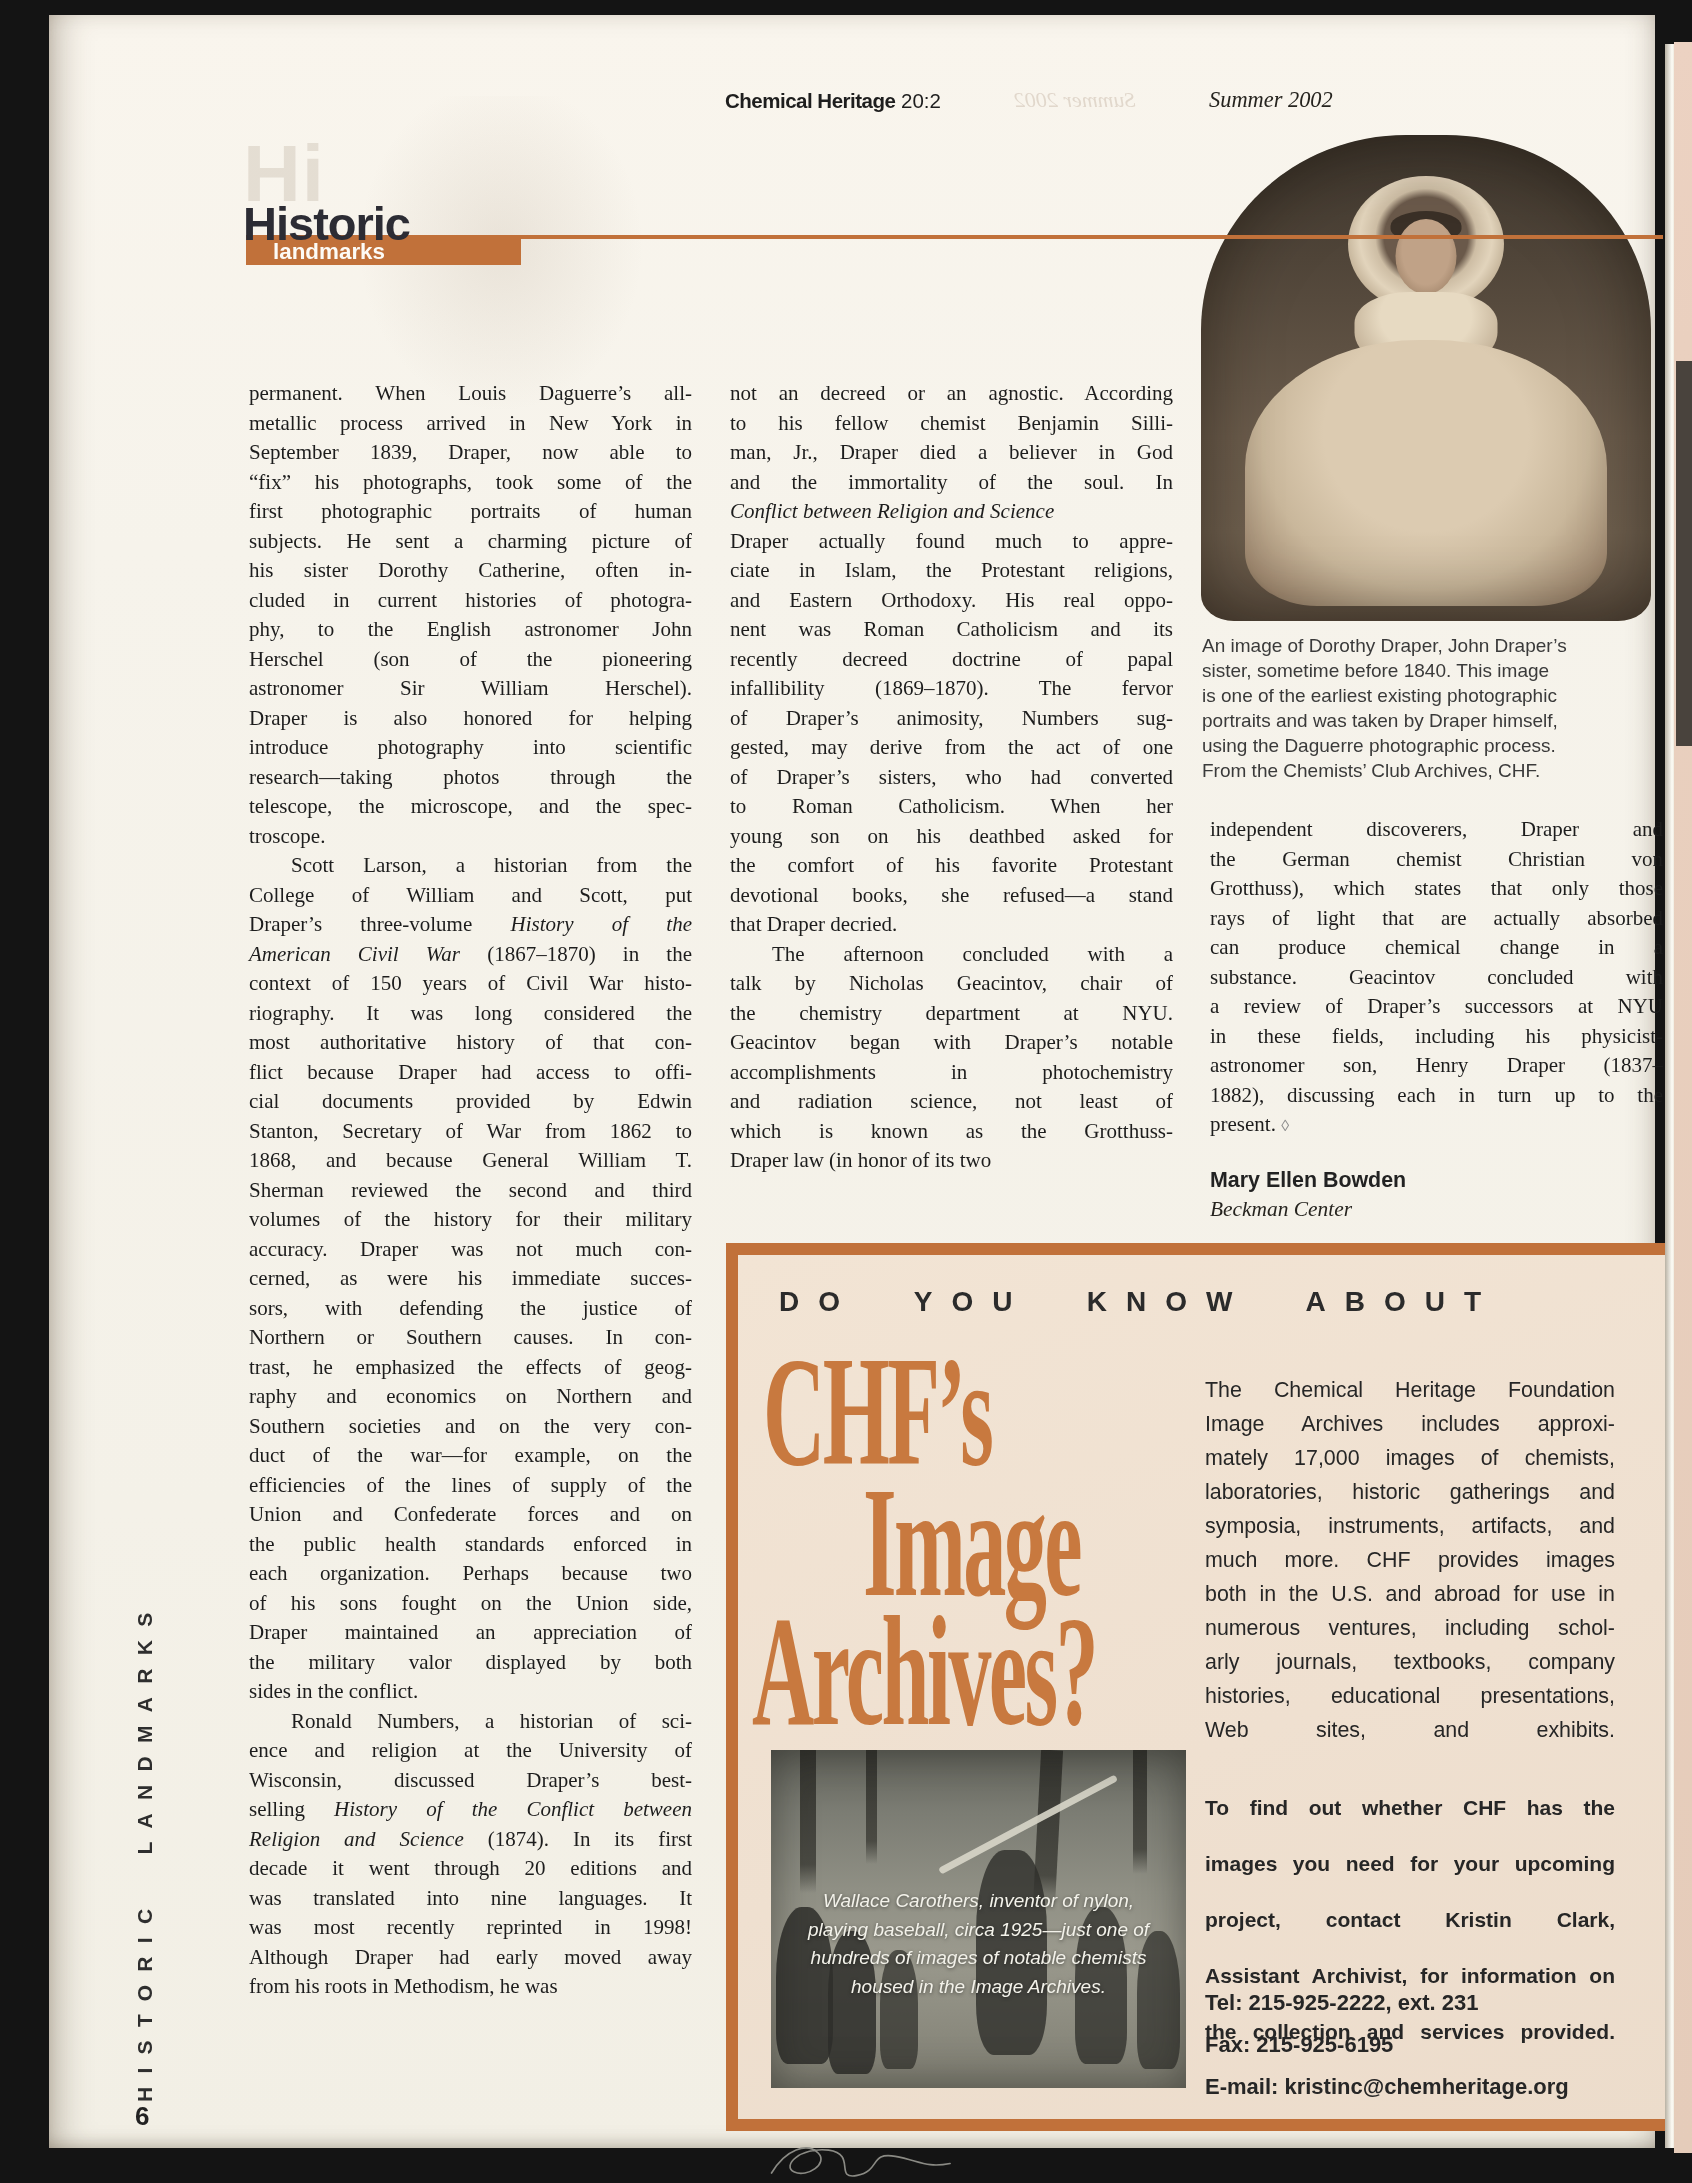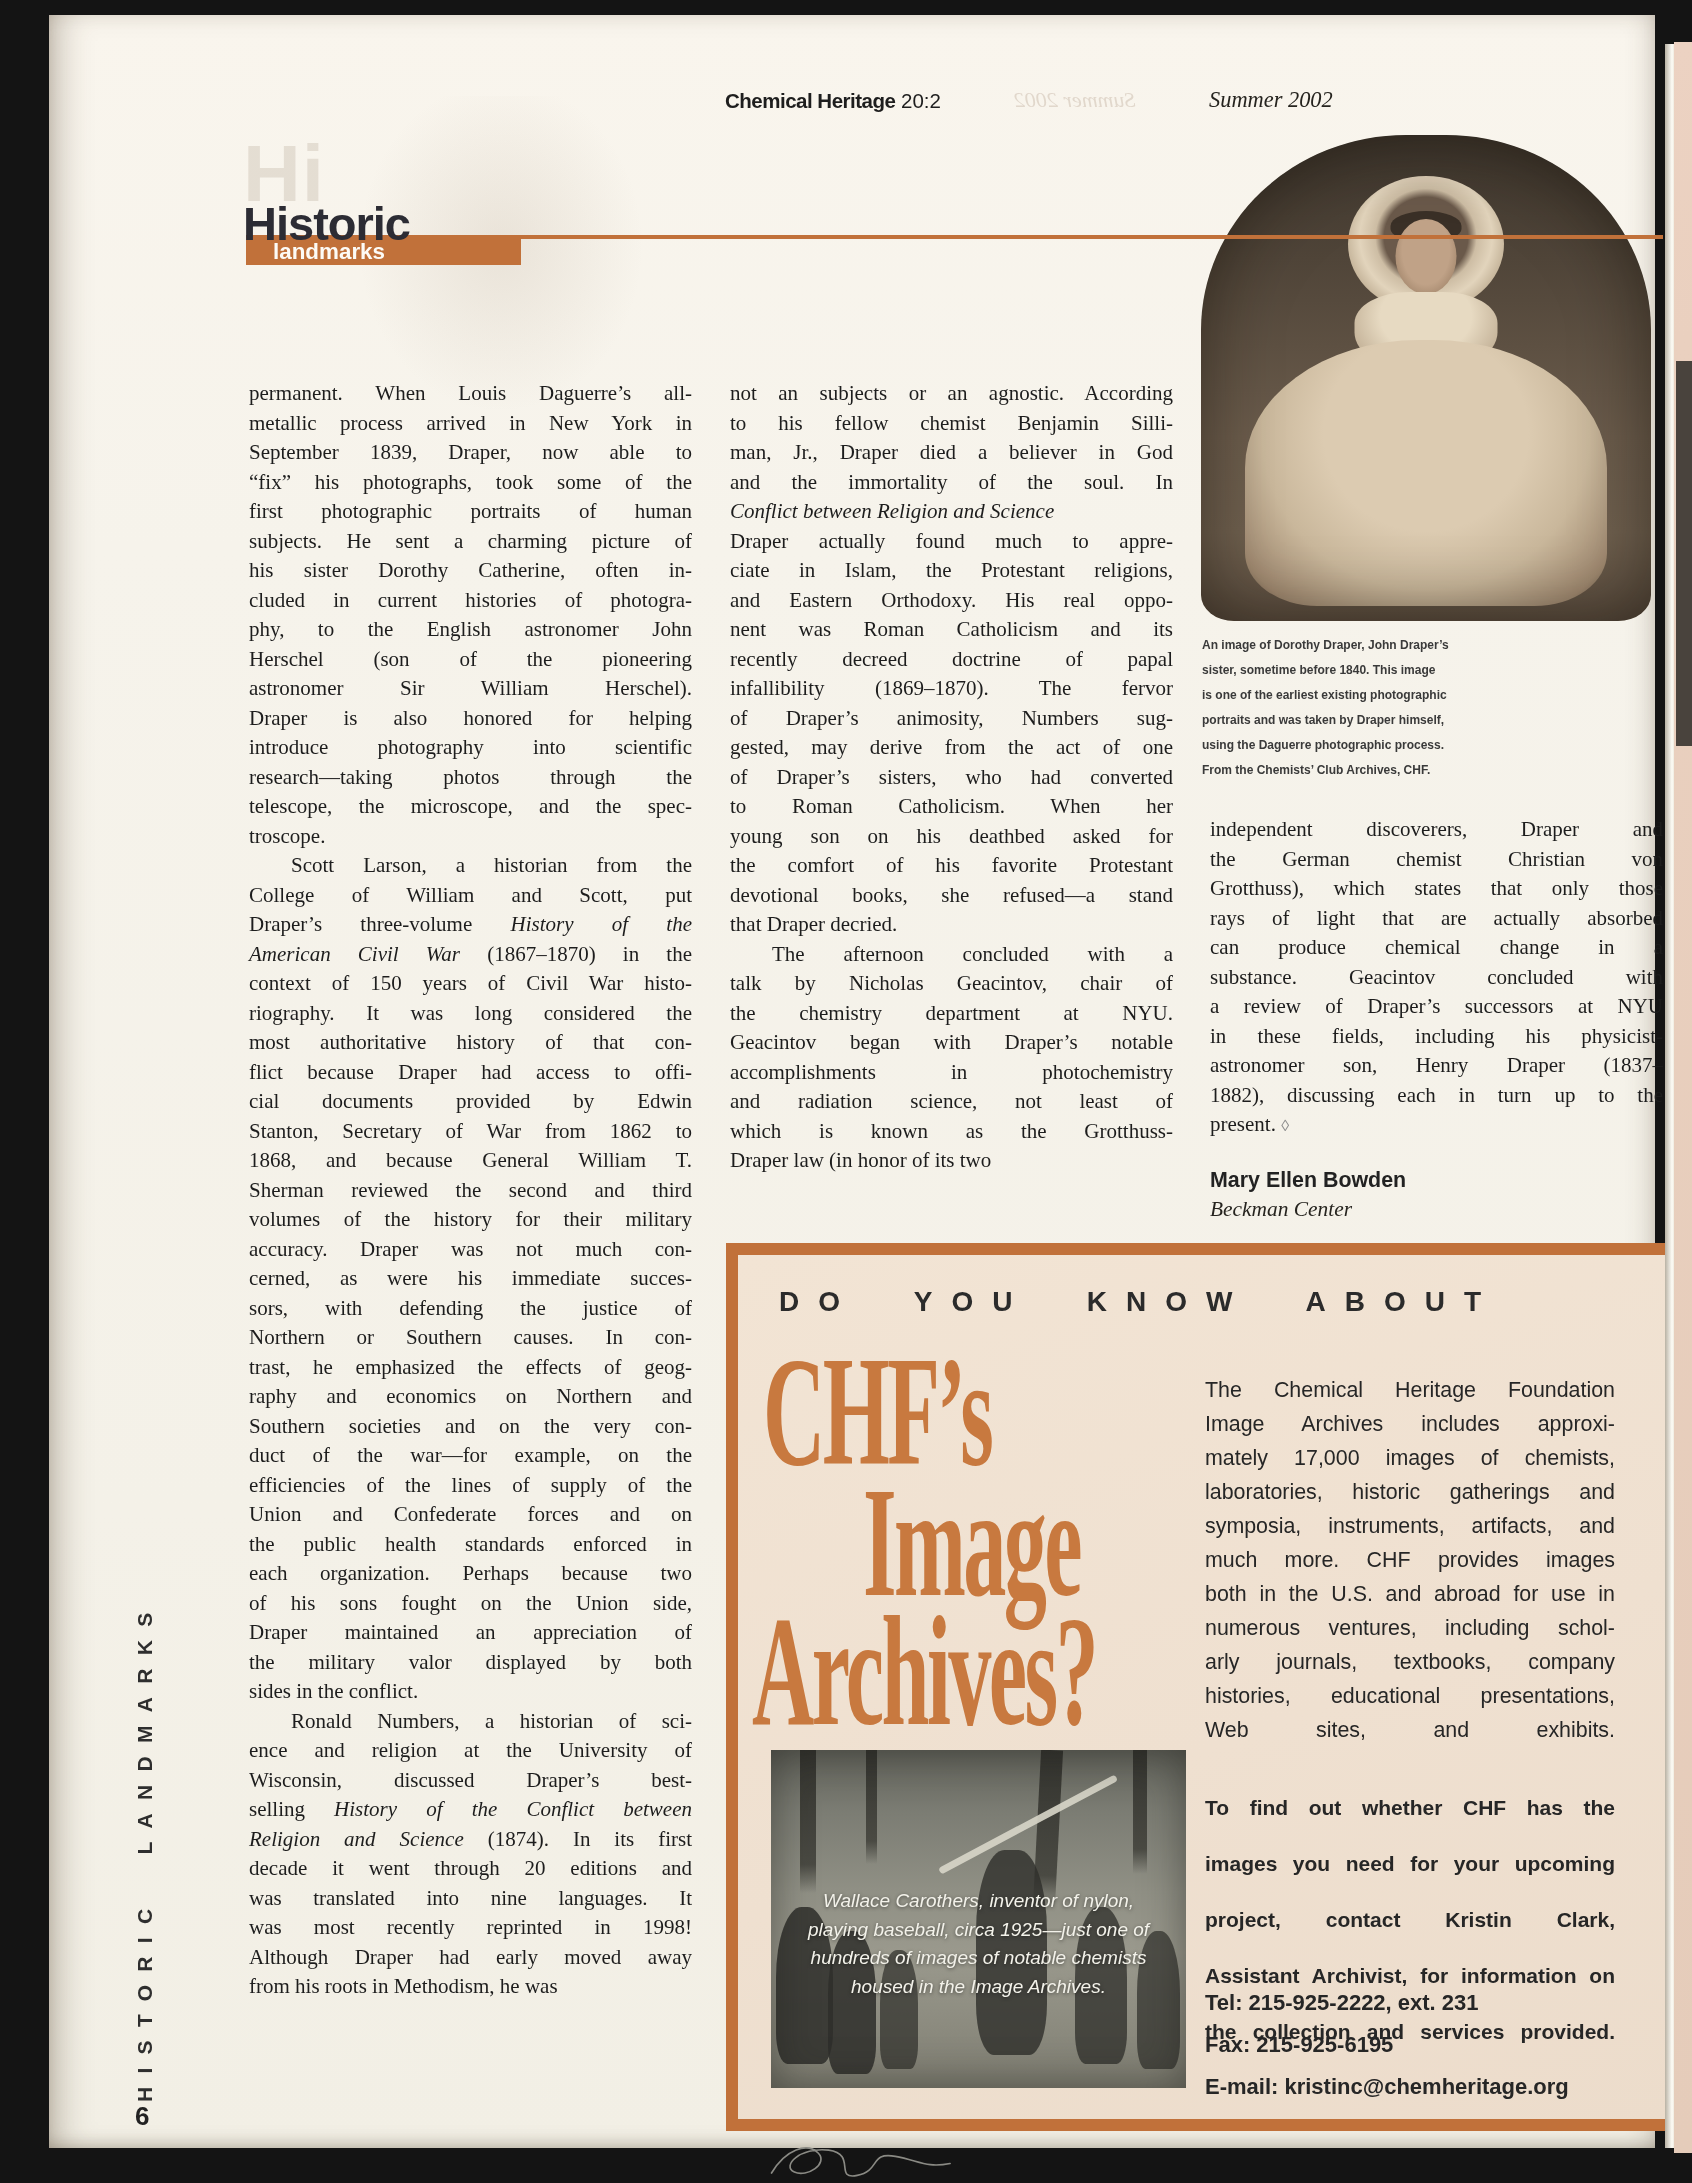--- a/index.html
+++ b/index.html
@@ -53,21 +53,21 @@
 
   
   .serifcol{position:absolute;font-family:"Liberation Serif",serif;color:#1d1d1d;}
   .serifcol .tl{font-size:21px;line-height:29.5px;height:29.5px;text-align:justify;text-align-last:justify;}
   .tl.nj{text-align-last:left;}
   .tl.ind{text-indent:42px;}
   .it{font-style:italic;}
   .dia{color:#8d8d8d;font-size:16px;}
 
   .caption{position:absolute;left:1153px;top:618px;width:457px;color:#3a3a3a;}
-  .caption .tl{font-weight:700;font-size:12px;line-height:25px;height:25px;text-align:right;text-align-last:left;}
+  .caption .tl{font-weight:400;font-size:19px;line-height:25px;height:25px;text-align:right;text-align-last:left;}
 
   .byline-name{position:absolute;left:1161px;top:1153px;font-weight:700;font-size:21.4px;color:#222;}
   .byline-org{position:absolute;left:1161px;top:1182px;font-family:"Liberation Serif",serif;
       font-style:italic;font-size:21.4px;color:#26241f;}
 
   
   .box{position:absolute;left:677px;top:1228px;width:974px;height:888px;box-sizing:border-box;
       border:12.4px solid #c1713a;background:linear-gradient(160deg,#f2e4d4 0%,#efe0d0 55%,#ecdccb 100%);}
   .box-kicker{position:absolute;left:41px;top:31px;font-weight:700;font-size:28px;color:#2b2b2b;
       letter-spacing:19px;word-spacing:28.5px;white-space:nowrap;}
@@ -207,21 +207,21 @@
       <div class="tl">Wisconsin, discussed Draper’s best-</div>
       <div class="tl">selling <span class="it ">History of the Conflict between</span></div>
       <div class="tl"><span class="it ">Religion and Science</span> (1874). In its first</div>
       <div class="tl">decade it went through 20 editions and</div>
       <div class="tl">was translated into nine languages. It</div>
       <div class="tl">was most recently reprinted in 1998!</div>
       <div class="tl">Although Draper had early moved away</div>
       <div class="tl nj">from his roots in Methodism, he was</div>
     </div>
   <div class="serifcol" style="left:681px;top:364px;width:443px;">
-      <div class="tl">not an subjects or an agnostic. According</div>
+      <div class="tl">not an decreed or an agnostic. According</div>
       <div class="tl">to his fellow chemist Benjamin Silli-</div>
       <div class="tl">man, Jr., Draper died a believer in God</div>
       <div class="tl">and the immortality of the soul. In</div>
       <div class="tl nj"><span class="it ">Conflict between Religion and Science</span></div>
       <div class="tl">Draper actually found much to appre-</div>
       <div class="tl">ciate in Islam, the Protestant religions,</div>
       <div class="tl">and Eastern Orthodoxy. His real oppo-</div>
       <div class="tl">nent was Roman Catholicism and its</div>
       <div class="tl">recently decreed doctrine of papal</div>
       <div class="tl">infallibility (1869–1870). The fervor</div>

